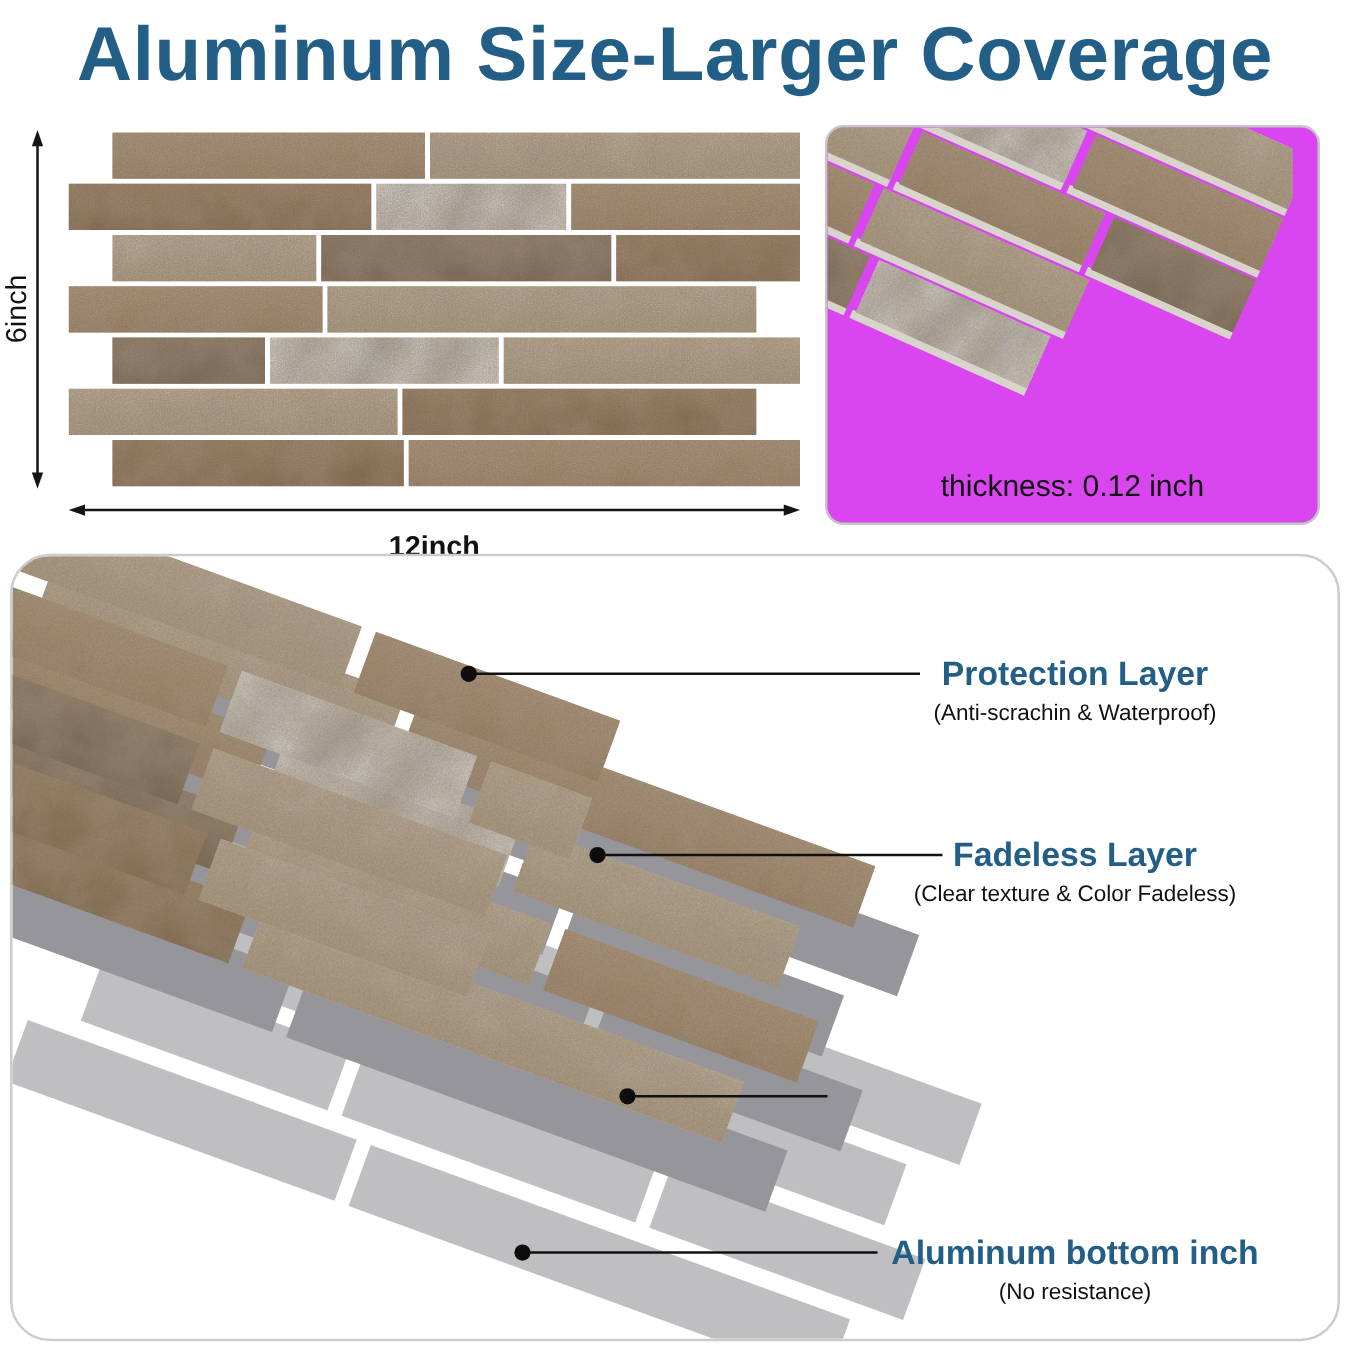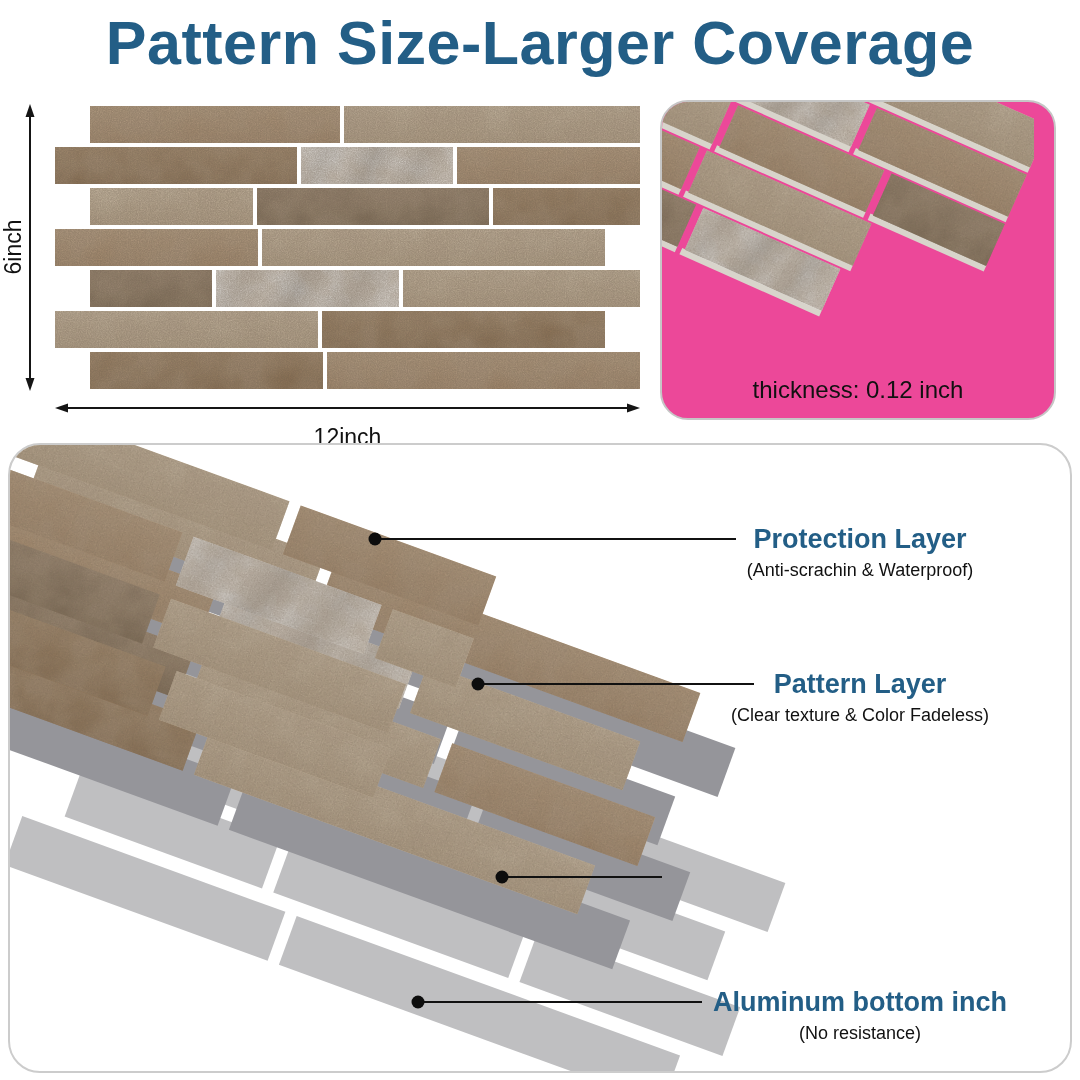--- a/index.html
+++ b/index.html
@@ -11,31 +11,31 @@
   .title{
     position:absolute; top:8px; left:0; width:100%;
     text-align:center; font-size:61px; font-weight:800;
     color:var(--accent); letter-spacing:0.5px; white-space:nowrap;
   }
 
   #left-svg{ position:absolute; left:0; top:90px; }
 
   .dim-w{
     position:absolute; left:55px; top:424px; width:585px;
-    text-align:center; font-size:23px; font-weight:400; color:var(--ink);
+    text-align:center; font-size:23px; font-weight:700; color:var(--ink);
   }
   .dim-h{
     position:absolute; left:-46px; top:233px; width:120px; height:28px;
     text-align:center; font-size:23px; font-weight:500; color:var(--ink);
     transform:rotate(-90deg);
   }
 
   .thickness-box{
     position:absolute; left:660px; top:100px; width:396px; height:320px;
-    background:#ec4899; border:2px solid #c6c6c6; border-radius:28px; overflow:hidden;
+    background:#d946ef; border:2px solid #c6c6c6; border-radius:15px; overflow:hidden;
   }
   #thick-svg{ position:absolute; left:0; top:0; }
   .thickness-label{
     position:absolute; bottom:14px; left:0; width:100%;
     text-align:center; font-size:24px; font-weight:500; color:var(--ink);
   }
 
   .layers-box{
     position:absolute; left:8px; top:443px; width:1064px; height:630px;
     background:#fff; border:2px solid #cccccc; border-radius:32px; overflow:hidden;
@@ -88,21 +88,21 @@
     </filter>
     <filter id="blotchF" x="-5%" y="-5%" width="110%" height="110%">
       <feTurbulence type="fractalNoise" baseFrequency="0.028" numOctaves="3" seed="7" stitchTiles="stitch"></feTurbulence>
       <feColorMatrix type="matrix" values="0 0 0 0 0.45  0 0 0 0 0.35  0 0 0 0 0.25  0.85 0.85 0.85 0 -0.5"></feColorMatrix>
     </filter>
   </defs>
 </svg>
 
 <div class="canvas">
 
-  <div class="title">Pattern Size-Larger Coverage</div>
+  <div class="title">Aluminum Size-Larger Coverage</div>
 
   <svg id="left-svg" width="660" height="372" viewBox="0 0 660 372">
       <g transform="translate(55,16)">
         <rect x="35" y="0" width="250" height="37" fill="url(#g-t1)"></rect>
         <rect x="289" y="0" width="296" height="37" fill="url(#g-t2)"></rect>
         <rect x="0" y="41" width="242" height="37" fill="url(#g-t3)"></rect>
         <rect x="246" y="41" width="152" height="37" fill="url(#g-sv)"></rect>
         <rect x="402" y="41" width="183" height="37" fill="url(#g-t1)"></rect>
         <rect x="35" y="82" width="163" height="37" fill="url(#g-t2)"></rect>
         <rect x="202" y="82" width="232" height="37" fill="url(#g-t4)"></rect>
@@ -286,21 +286,21 @@
         <circle cx="492" cy="432" r="6.5" fill="#0d0d0d"></circle>
         <line x1="408" y1="557" x2="692" y2="557" stroke="#111" stroke-width="2"></line>
         <circle cx="408" cy="557" r="6.5" fill="#0d0d0d"></circle>
       </svg>
 
     <div class="ann" style="top:79px">
       <div class="ann-h">Protection Layer</div>
       <div class="ann-s">(Anti-scrachin &amp; Waterproof)</div>
     </div>
     <div class="ann" style="top:224px">
-      <div class="ann-h">Pattern Layer</div>
+      <div class="ann-h">Fadeless Layer</div>
       <div class="ann-s">(Clear texture &amp; Color Fadeless)</div>
     </div>
     <div class="ann" style="top:417px">
     </div>
     <div class="ann" style="top:542px">
       <div class="ann-h">Aluminum bottom inch</div>
       <div class="ann-s">(No resistance)</div>
     </div>
   </div>
 

